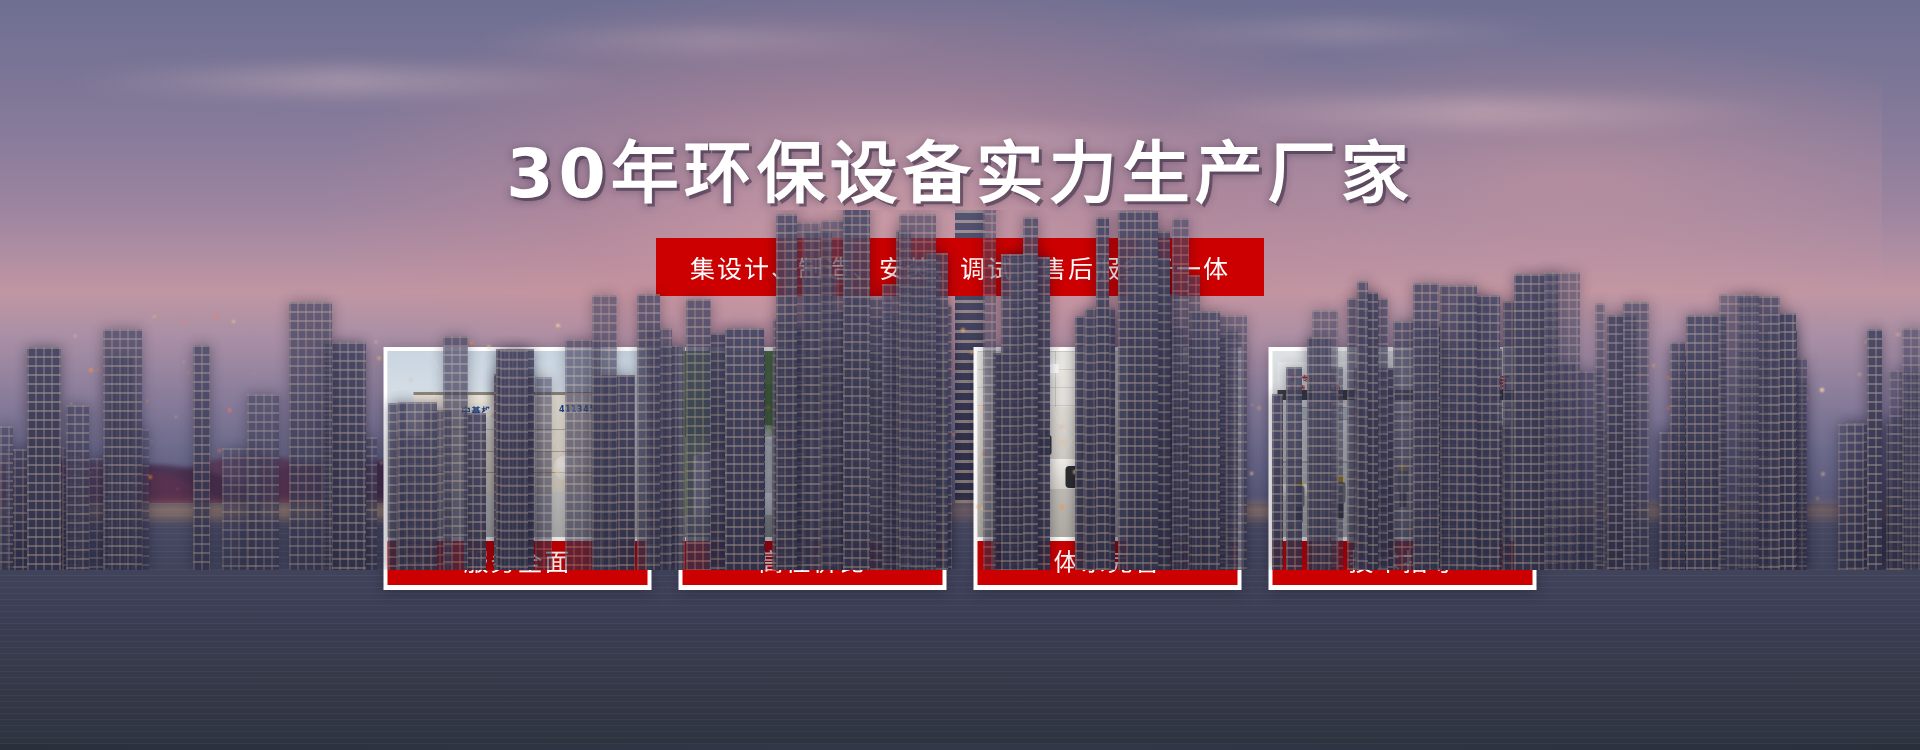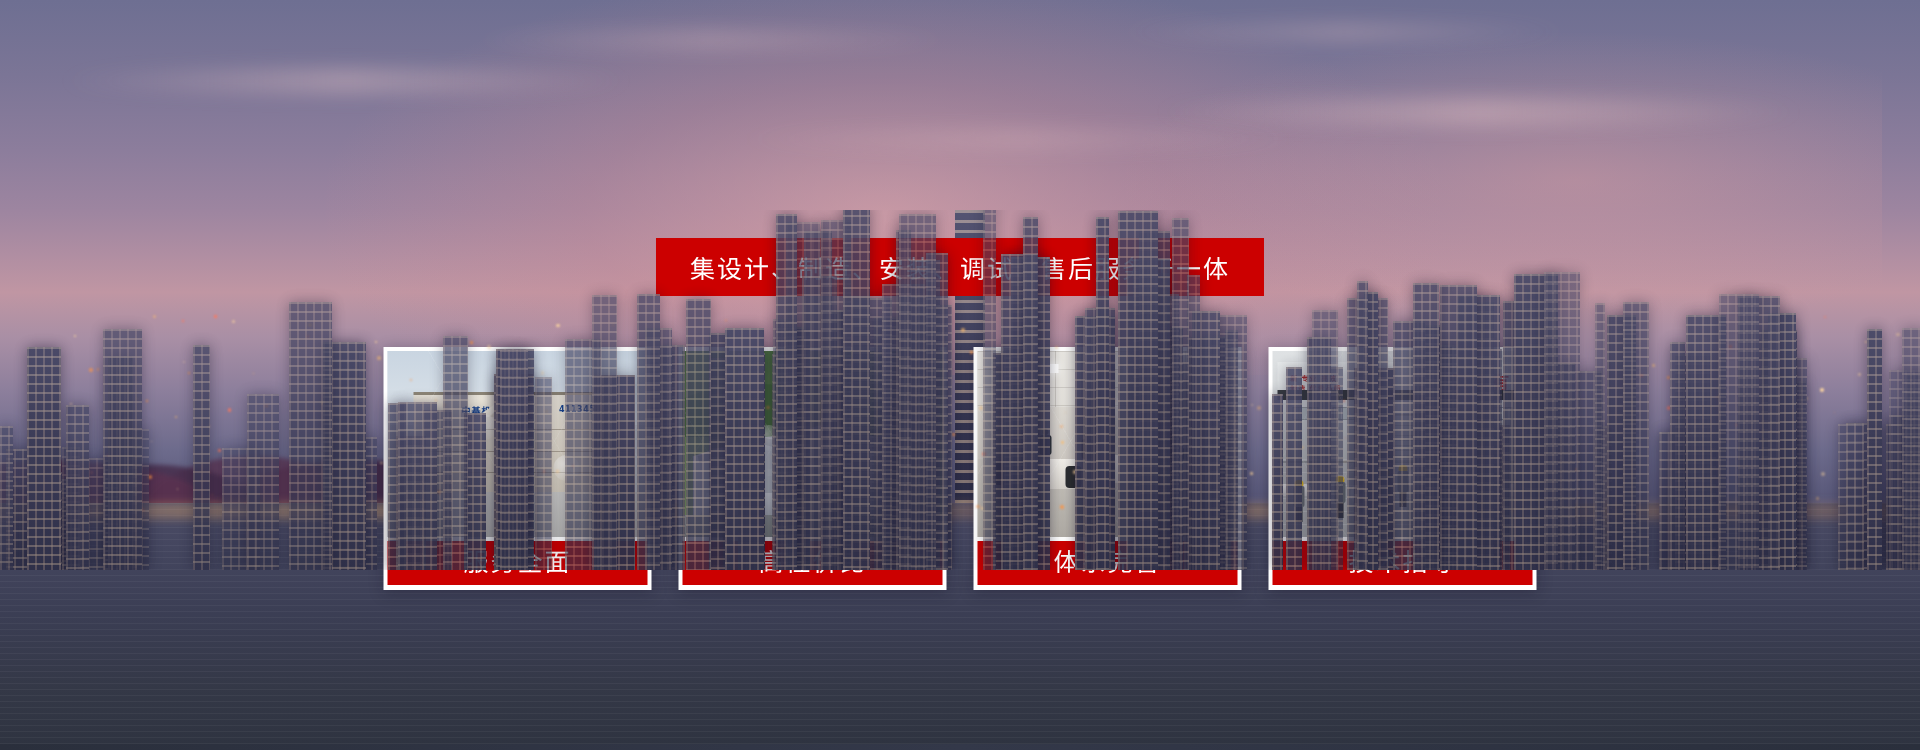--- a/index.html
+++ b/index.html
@@ -437,20 +437,21 @@
       <div class="bld" style="left: 68.3538%; width: 25.6379px; height: 72.1071%; opacity: 0.62; z-index: 72;"></div>
     </div>
 
   <div class="trees"></div>
 
   <div class="water">
     <div class="riverlight"></div>
     <div class="riverbank"></div>
   </div>
 
+  <div class="headline">30年环保设备实力生产厂家</div>
 
   <div class="subtitle-bar">
     <span class="subtitle-text">集设计、制造、安装、调试、售后服务于一体</span>
   </div>
 
   <div class="cards-row">
 
     <div class="card">
       <div class="card-photo p1">
         <div class="p1-sky"></div>

